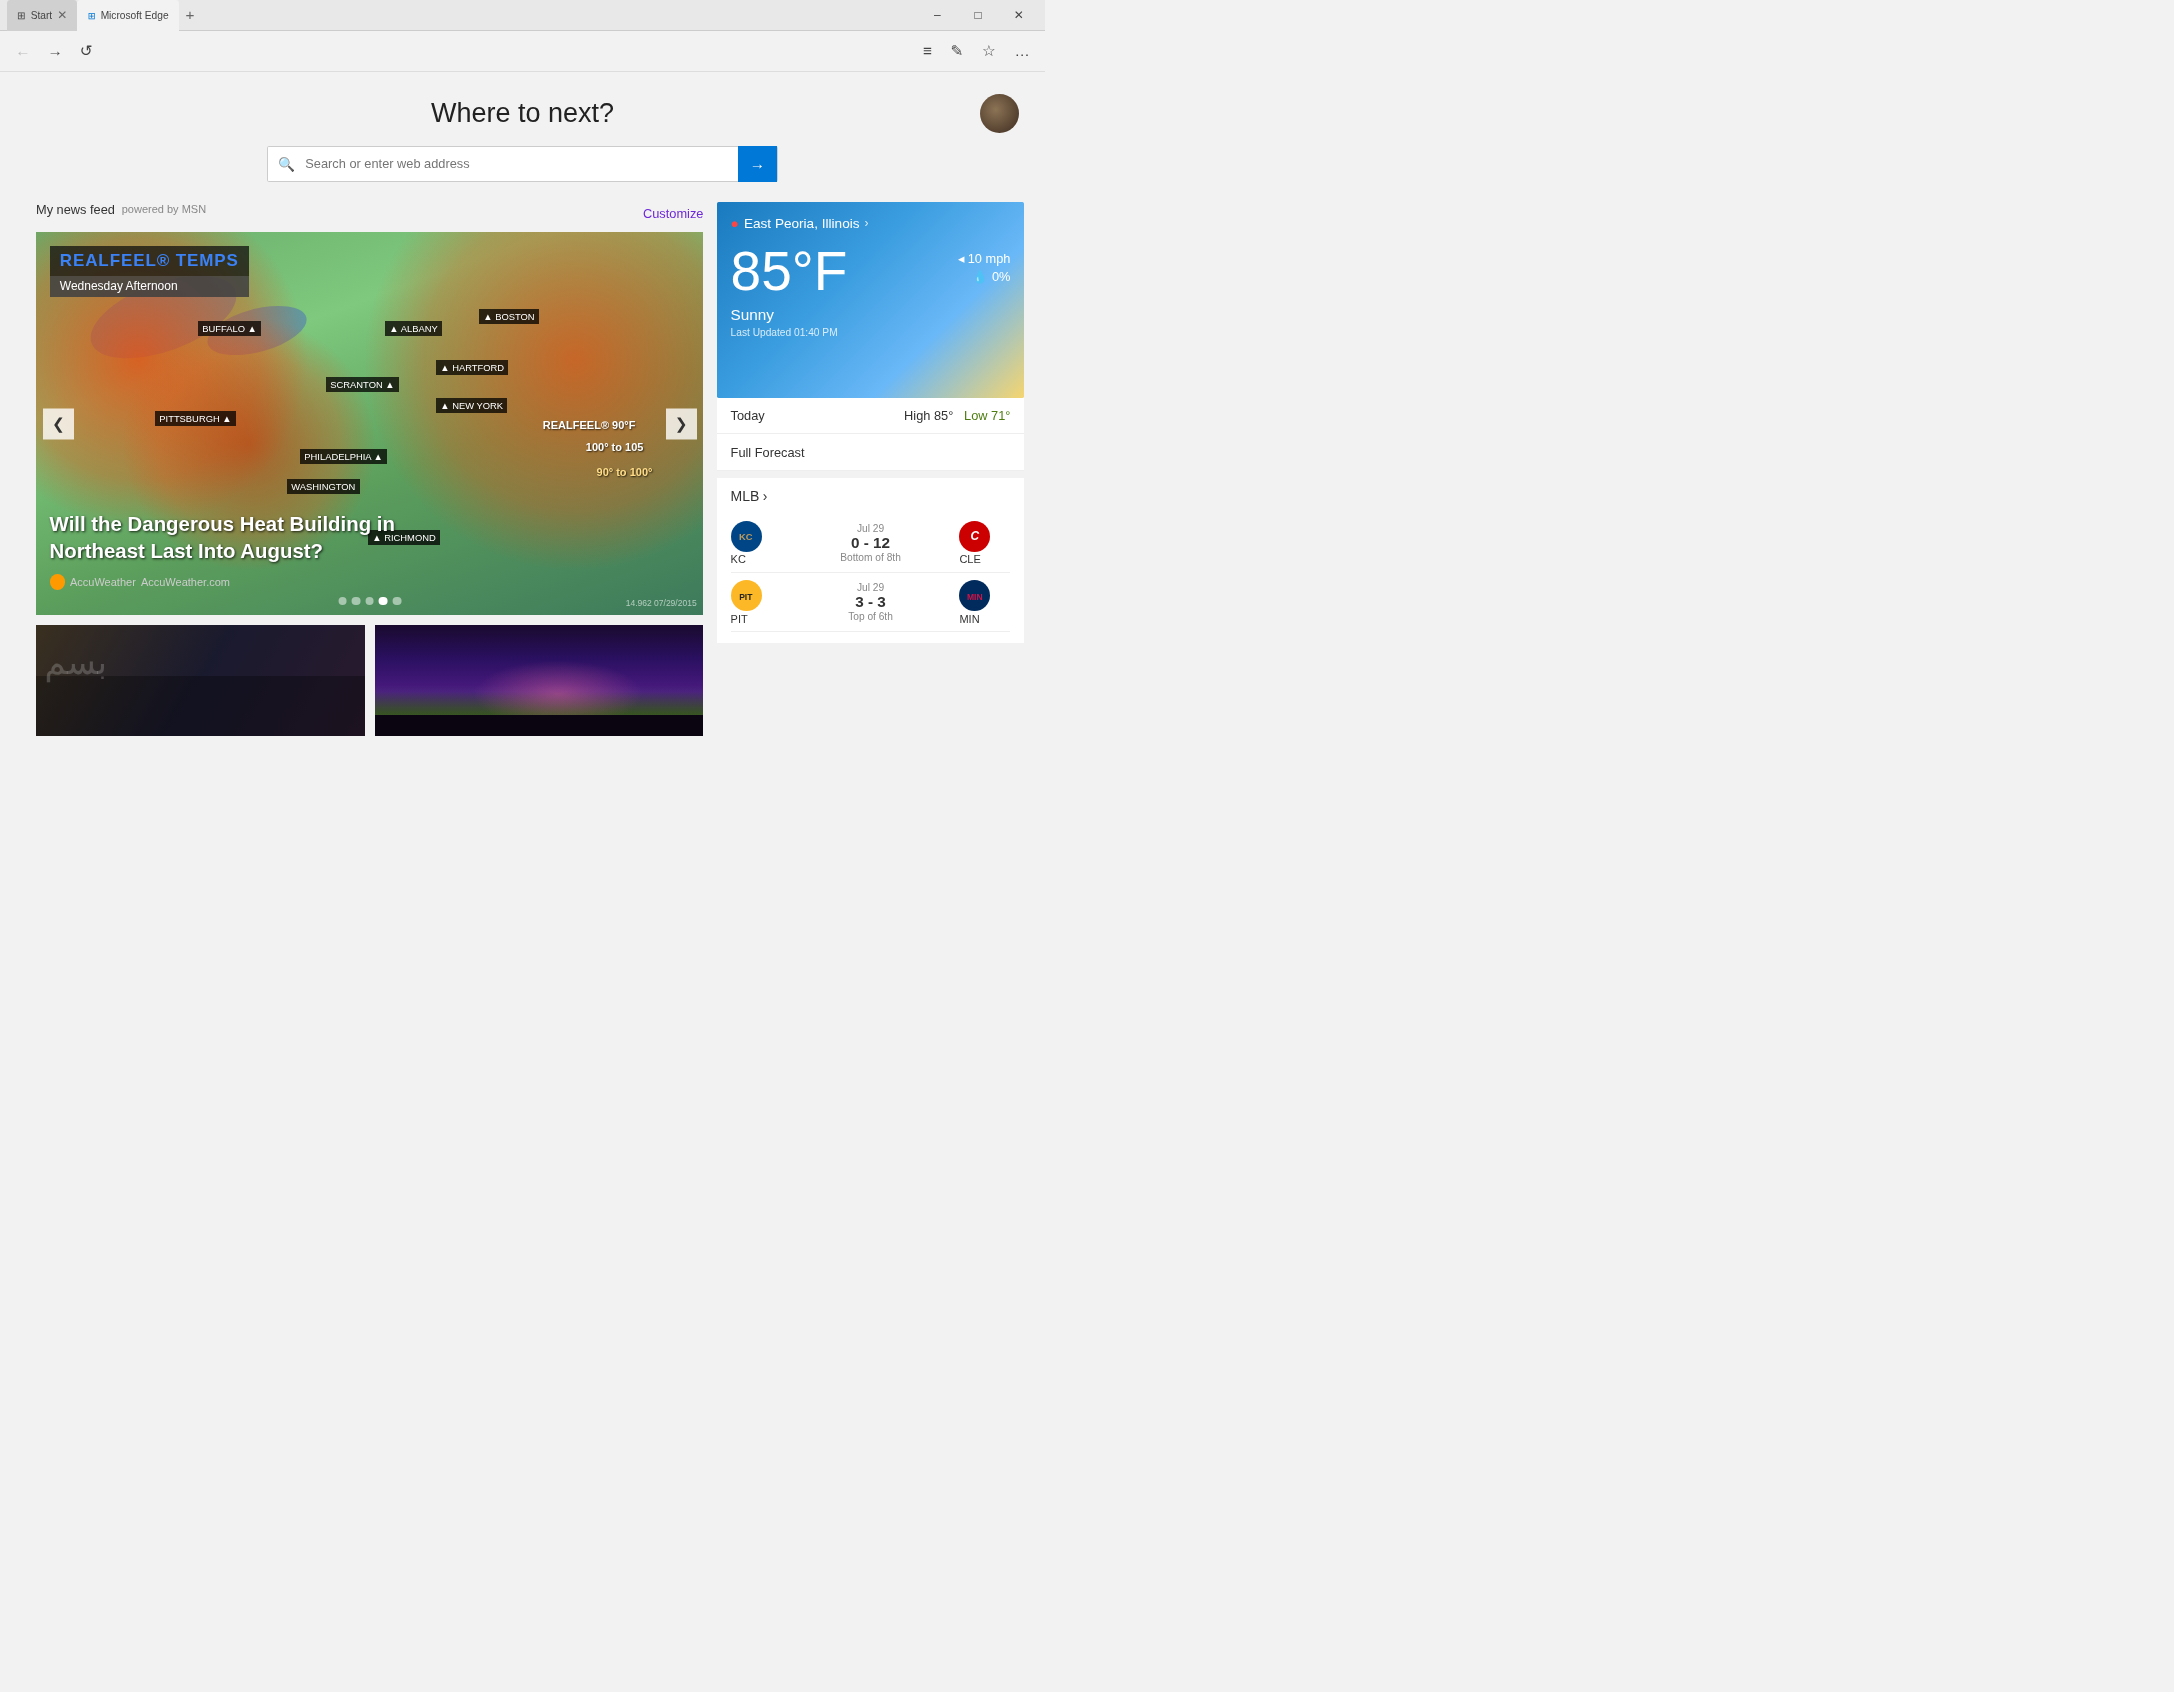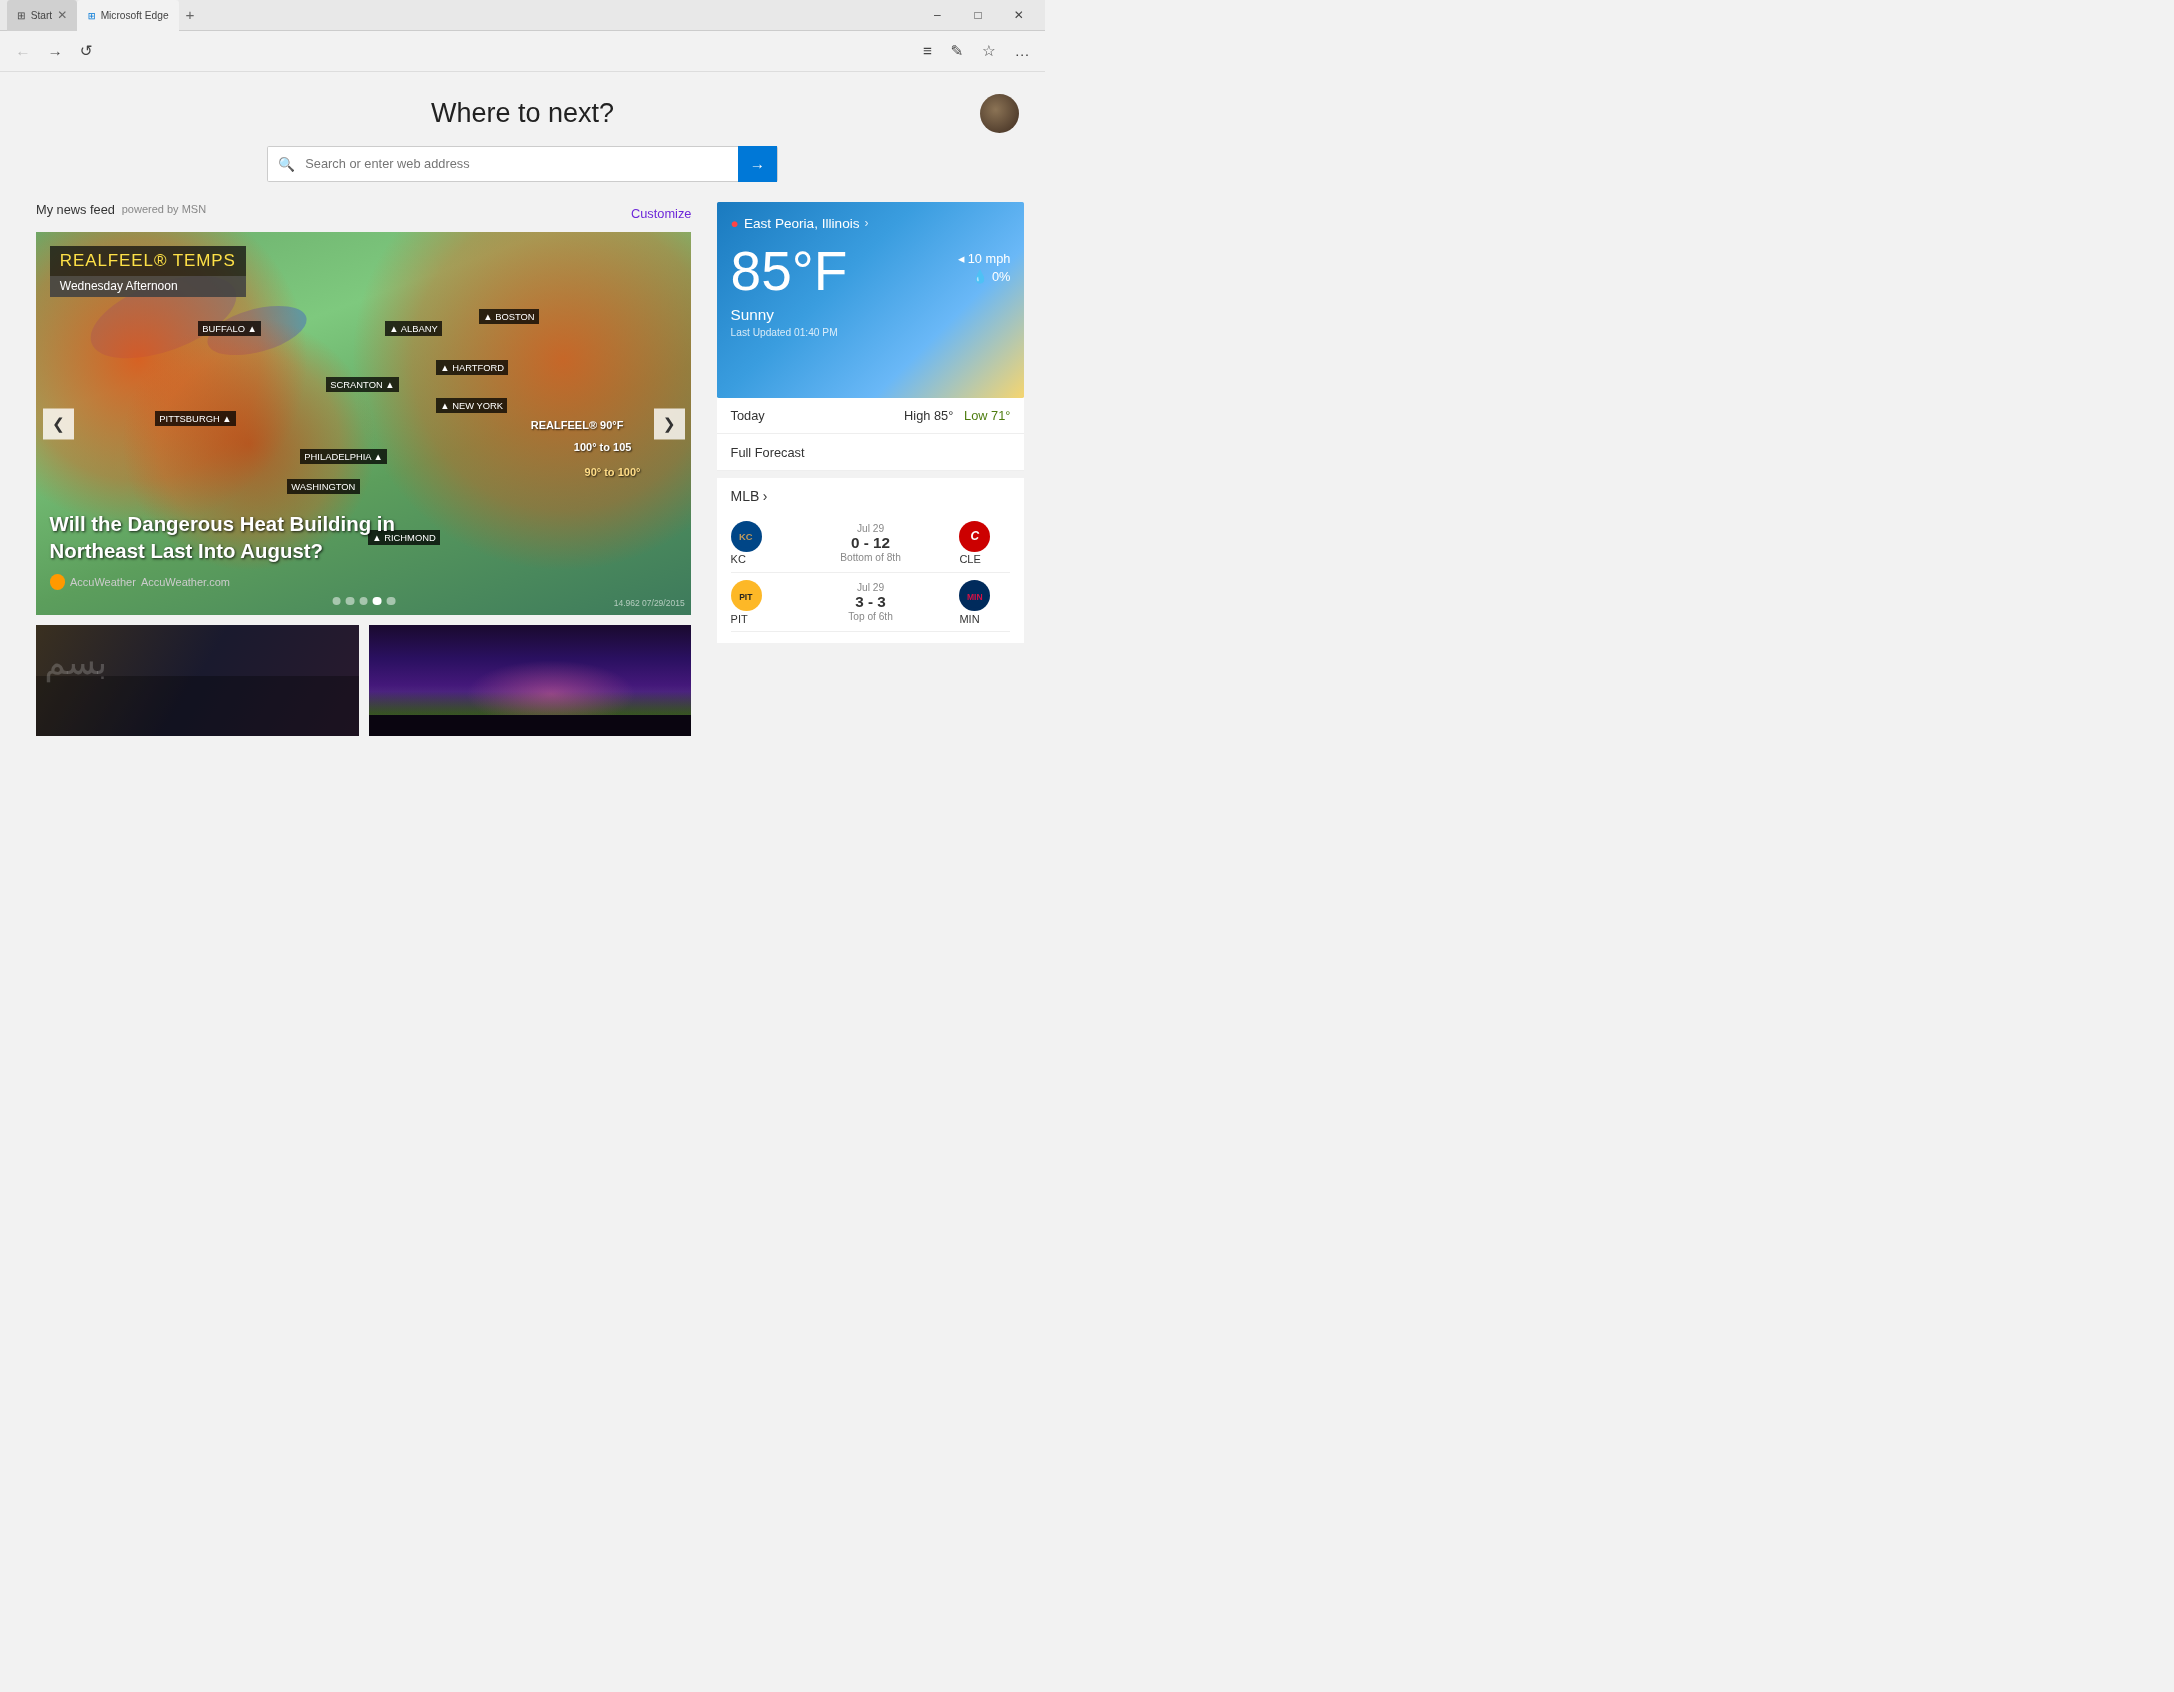--- a/index.html
+++ b/index.html
@@ -115,21 +115,21 @@
       cursor: pointer;
       color: white;
       font-size: 15.3px;
     }
 
     
     .news-area {
       width: 988px;
       display: flex;
       flex-direction: row;
-      gap: 12px;
+      gap: 0;
       margin-left: 15px;
     }
     .news-feed-label {
       font-size: 12.8px;
       color: #333;
       margin-bottom: 8.5px;
       display: flex;
       align-items: center;
       gap: 6.8px;
     }
@@ -189,23 +189,23 @@
       border-radius: 50%;
     }
     .realfeel-box {
       position: absolute;
       top: 13.6px;
       left: 13.6px;
       background: rgba(255,255,255,0.15);
     }
     .realfeel-title {
       background: rgba(0,0,0,0.7);
-      color: #fde047;
+      color: #3b82f6;
       font-size: 17px;
-      font-weight: normal;
+      font-weight: bold;
       padding: 5.1px 10.2px;
       letter-spacing: 0.9px;
     }
     .realfeel-subtitle {
       background: rgba(60,60,60,0.85);
       color: white;
       font-size: 12px;
       padding: 3.4px 10.2px;
     }
     .carousel-caption {

